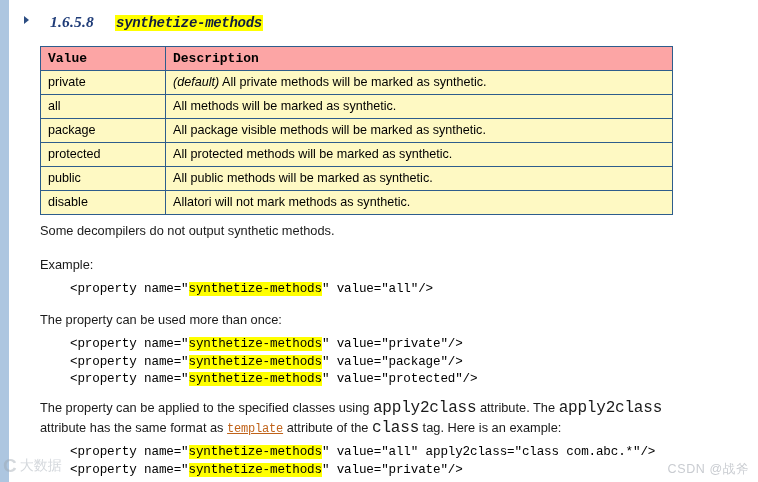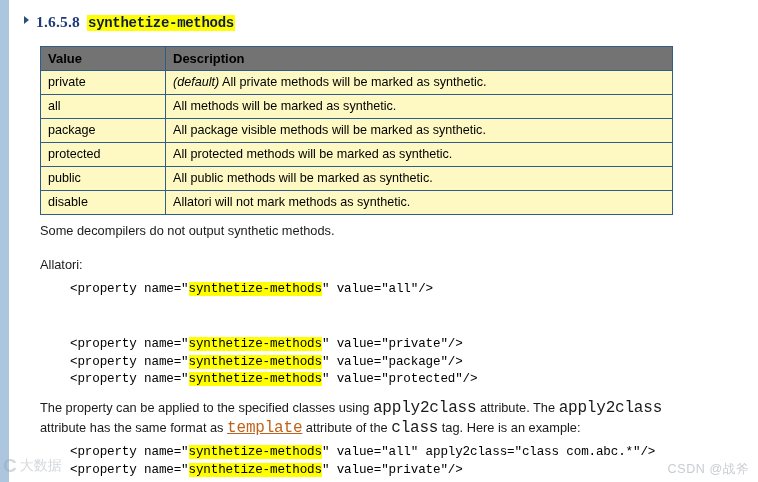--- a/index.html
+++ b/index.html
@@ -33,22 +33,23 @@
     height: 482px;
   }
 
   
   .heading {
     position: absolute;
     left: 24px;
     top: 13px;
     display: flex;
     align-items: baseline;
-    gap: 7px;
+    gap: 21px;
     white-space: nowrap;
+    font-style: italic;
   }
   .heading .tri {
     display: inline-block;
     width: 0; height: 0;
     border-left: 5px solid #2c4d82;
     border-top: 4px solid transparent;
     border-bottom: 4px solid transparent;
     position: relative;
     top: -3px;
   }
@@ -82,23 +83,24 @@
   .tbl th, .tbl td {
     border: 1px solid #2e5d8c;
     padding: 3px 6px 3px 7px;
     text-align: left;
     vertical-align: middle;
     height: 17px;
     line-height: 15px;
     background: #fef9c3;
   }
   .tbl th {
-    background: #737373;
+    background: #fca5a5;
     font-weight: bold;
     font-size: 13px;
+    font-family: Liberation Mono, monospace;
   }
   .tbl col.c1 { width: 125px; }
   .tbl col.c2 { width: 507px; }
   .tbl td .it { font-style: italic; text-align: right; }
 
   
   .para {
     position: absolute;
     font-size: 12.8px;
     line-height: 19px;
@@ -111,21 +113,21 @@
   .p-morethan { left: 40px; top: 310px; }
   .p-apply { left: 40px; top: 398px; width: 628px; }
 
   .inline-mono {
     font-family: "Liberation Mono", monospace;
     font-size: 16px;
     letter-spacing: -0.2px;
   }
   .link {
     font-family: "Liberation Mono", monospace;
-    font-size: 16px;
+    font-size: 12px;
     color: #c0631a;
     text-decoration: underline;
     letter-spacing: -0.2px;
   }
 
   
   .code {
     position: absolute;
     left: 70px;
     font-family: "Liberation Mono", monospace;
@@ -227,24 +229,25 @@
           <td>All public methods will be marked as synthetic.</td>
         </tr>
         <tr>
           <td>disable</td>
           <td>Allatori will not mark methods as synthetic.</td>
         </tr>
       </tbody>
   </table>
 
   <div class="para p-decomp">Some decompilers do not output synthetic methods.</div>
-  <div class="para p-example">Allatori:</div>
+  <div class="para p-example">Example:</div>
 
   <div class="code code-1" id="code-block-1"><div><span>&lt;property name="</span><span class="hl">synthetize-methods</span><span>" value="all"/&gt;</span></div></div>
 
+  <div class="para p-morethan">The property can be used more than once:</div>
 
   <div class="code code-2" id="code-block-2"><div><span>&lt;property name="</span><span class="hl">synthetize-methods</span><span>" value="private"/&gt;</span></div><div><span>&lt;property name="</span><span class="hl">synthetize-methods</span><span>" value="package"/&gt;</span></div><div><span>&lt;property name="</span><span class="hl">synthetize-methods</span><span>" value="protected"/&gt;</span></div></div>
 
   <div class="para wrap p-apply">
     <span>The property can be applied to the specified classes using </span><span class="inline-mono">apply2class</span><span> attribute. The </span><span class="inline-mono">apply2class</span><span> attribute has the same format as </span><a href="#" class="link">template</a><span> attribute of the </span><span class="inline-mono">class</span><span> tag. Here is an example:</span>
   </div>
 
   <div class="code code-3" id="code-block-3"><div><span>&lt;property name="</span><span class="hl">synthetize-methods</span><span>" value="all" apply2class="class com.abc.*"/&gt;</span></div><div><span>&lt;property name="</span><span class="hl">synthetize-methods</span><span>" value="private"/&gt;</span></div></div>
 
   <div class="wm-left">

